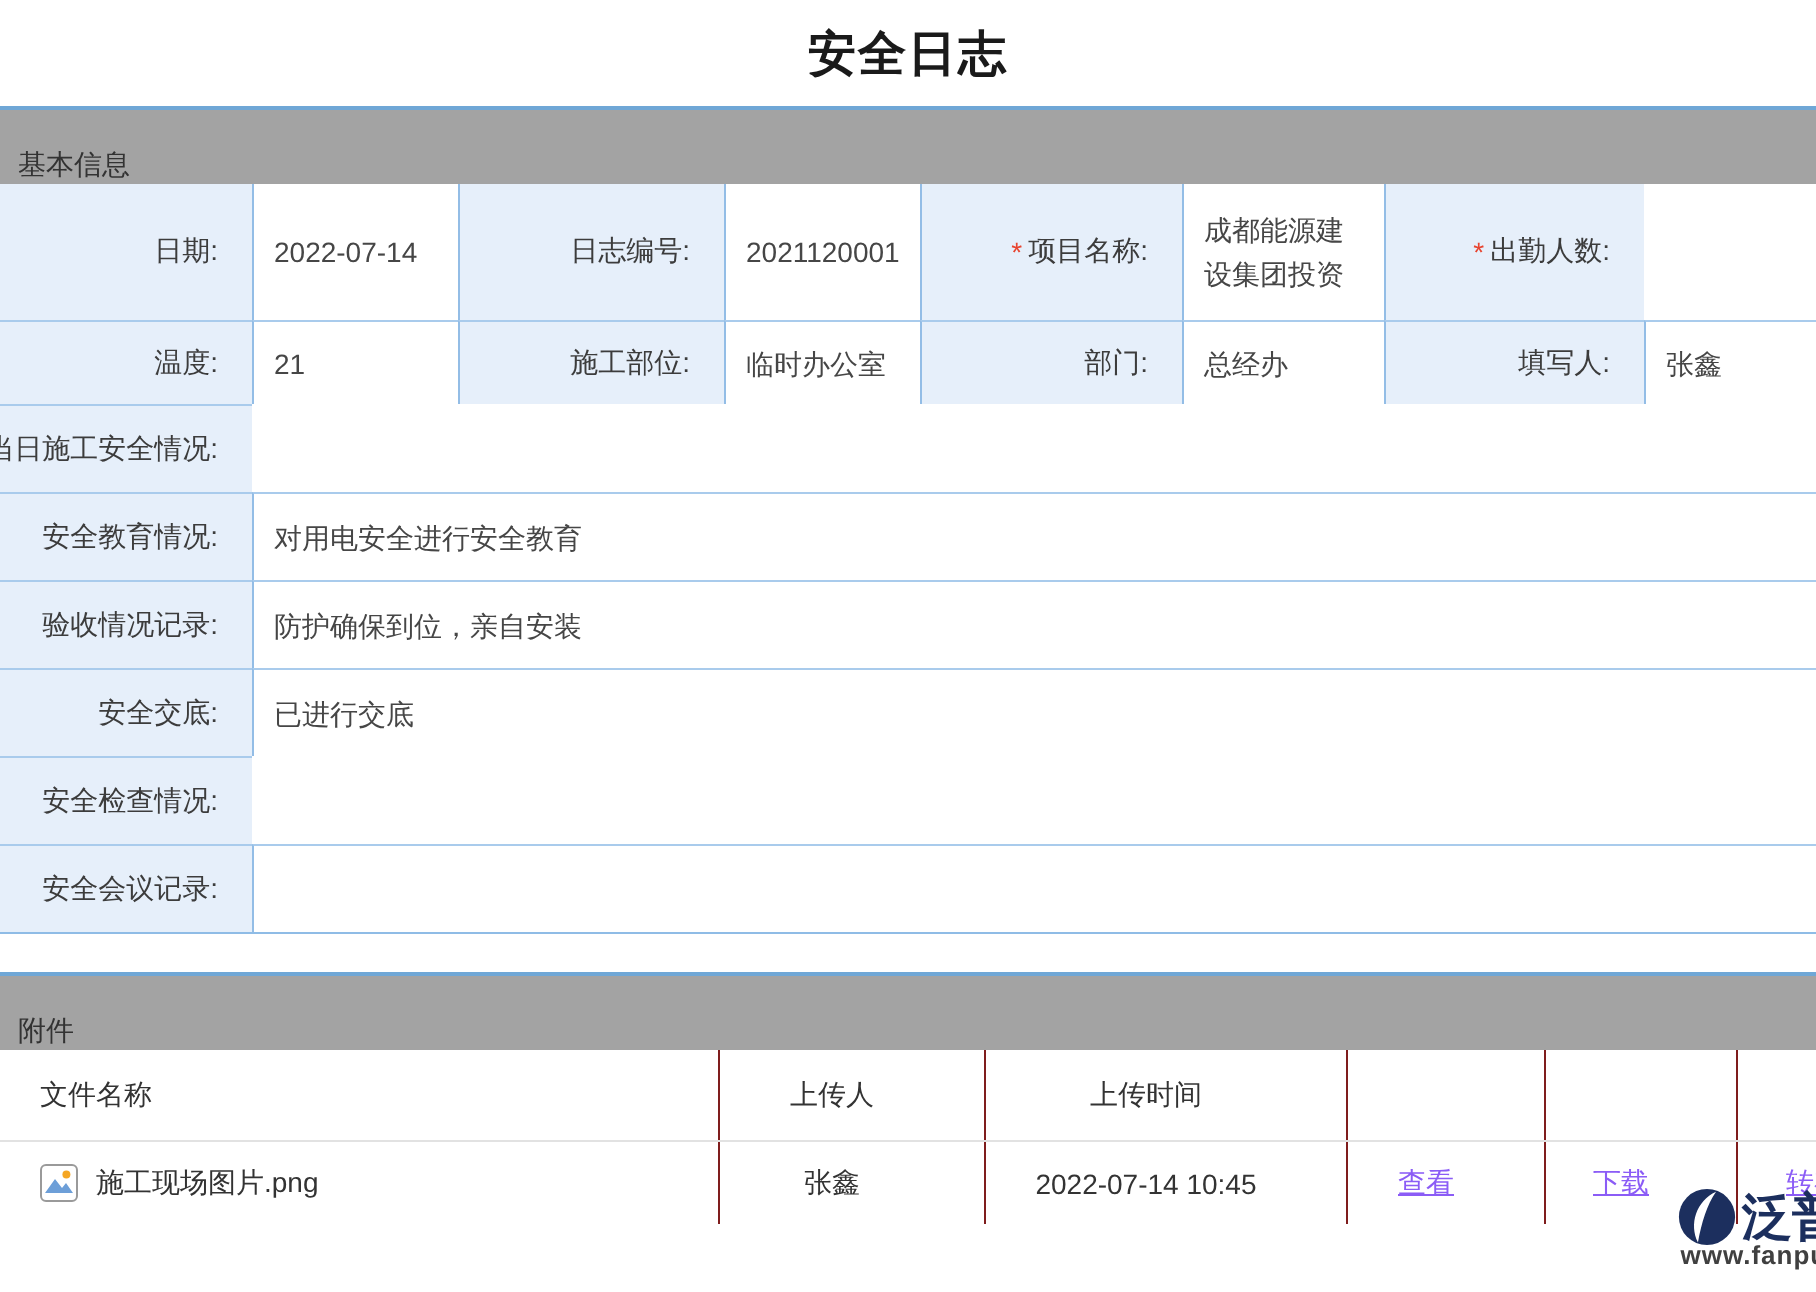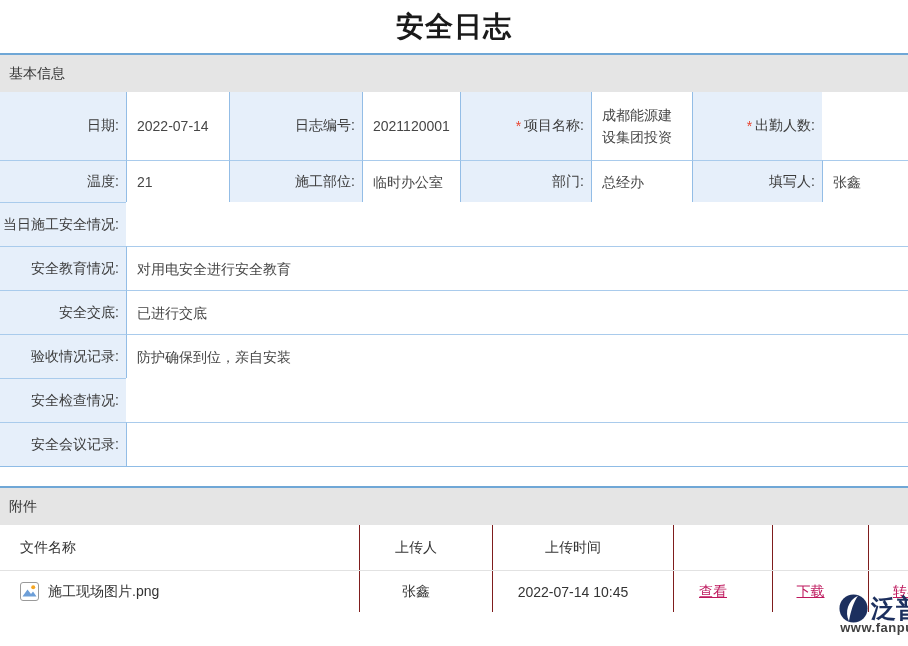--- a/index.html
+++ b/index.html
@@ -3,58 +3,58 @@
 <meta charset="utf-8">
 <style>
   html,body{margin:0;padding:0;}
   body{
     width:908px;height:646px;overflow:hidden;background:#fff;position:relative;
     font-family:"Liberation Sans","DejaVu Sans",sans-serif;
     font-size:14px;color:#3b3b3b;
   }
   
   .title-bar{height:53px;display:flex;align-items:center;justify-content:center;}
-  .page-title{font-size:28px;font-weight:bold;color:#1a1a1a;letter-spacing:1px;}
+  .page-title{font-size:24px;font-weight:bold;color:#1a1a1a;letter-spacing:1px;}
   
   .section-bar{
-    height:37px;border-top:2px solid #6fa7d6;background:#e5e5e5;
-    display:flex;align-items:center;padding-left:9px;color:#333;
+    height:37px;border-top:2px solid #6fa7d6;background:#a3a3a3;
+    display:flex;align-items:flex-end;padding-left:9px;color:#333;
   }
   
   .binfo{border-bottom:1px solid #8fbce6;}
   .grid-row{display:grid;}
   .cols8{grid-template-columns:126px 103px 133px 98px 131px 101px 130px 86px;}
   .cols2{grid-template-columns:126px 1fr;}
   .h68{height:68px;} .h42{height:42px;} .h44{height:44px;}
   .grid-row > div{
     border-left:1px solid #93bde6;border-top:1px solid #a9cbec;
     display:flex;align-items:center;box-sizing:border-box;min-width:0;
   }
   .grid-row > div:first-child{border-left:none;}
   .binfo .grid-row:first-child > div{border-top:none;}
   .cell-label{
     background:#e6effa;justify-content:flex-end;text-align:right;
-    padding-right:7px;color:#3c3c3c;white-space:nowrap;
+    padding-right:17px;color:#3c3c3c;white-space:nowrap;
   }
   .cell-value{background:#fff;padding-left:10px;color:#464646;line-height:22px;}
   .req{color:#e8442f;margin-right:3px;font-size:14px;}
   .wrapval{display:inline-block;width:76px;text-align:left;}
   .spacer{height:19px;}
   
   .att-table{width:908px;}
   .att-row{display:grid;grid-template-columns:339px 113px 161px 79px 76px 77px 64px;gap:20px;}
   .att-row > div{
     border-left:1px solid #7f1d1d;display:flex;align-items:center;justify-content:center;
     box-sizing:border-box;color:#333;
   }
   .att-row > div:first-child{border-left:none;justify-content:flex-start;padding-left:20px;}
   .att-head{height:45px;}
   .att-data{height:41px;border-top:1px solid #e2e2e2;}
   .file-cell{gap:9px;}
-  .att-link{color:#be185d;text-decoration:underline;cursor:pointer;}
+  .att-link{color:#8b5cf6;text-decoration:underline;cursor:pointer;}
   .file-icon{width:19px;height:19px;flex:0 0 auto;}
   
   .watermark{position:absolute;left:805px;top:592px;width:134px;z-index:6;pointer-events:none;margin-left:34px;}
   .wm-row{display:flex;align-items:center;gap:3px;}
   .wm-brand{font-size:25px;font-weight:bold;color:#1c2f5e;white-space:nowrap;}
   .wm-url{margin-top:-5px;text-align:center;font-size:13px;font-weight:bold;color:#404040;letter-spacing:0.5px;}
 </style>
 </head>
 <body>
 
@@ -129,32 +129,32 @@
   <div class="grid-row cols2 h44">
     <div class="cell-label">
         <span>安全教育情况:</span>
       </div>
     <div class="cell-value">
         <span>对用电安全进行安全教育</span>
       </div>
   </div>
   <div class="grid-row cols2 h44">
     <div class="cell-label">
+        <span>验收情况记录:</span>
+      </div>
+    <div class="cell-value">
+        <span>防护确保到位，亲自安装</span>
+      </div>
+  </div>
+  <div class="grid-row cols2 h44">
+    <div class="cell-label">
         <span>安全交底:</span>
       </div>
     <div class="cell-value">
         <span>已进行交底</span>
-      </div>
-  </div>
-  <div class="grid-row cols2 h44">
-    <div class="cell-label">
-        <span>验收情况记录:</span>
-      </div>
-    <div class="cell-value">
-        <span>防护确保到位，亲自安装</span>
       </div>
   </div>
   <div class="grid-row cols2 h44">
     <div class="cell-label">
         <span>安全检查情况:</span>
       </div>
   </div>
   <div class="grid-row cols2 h44">
     <div class="cell-label">
         <span>安全会议记录:</span>

